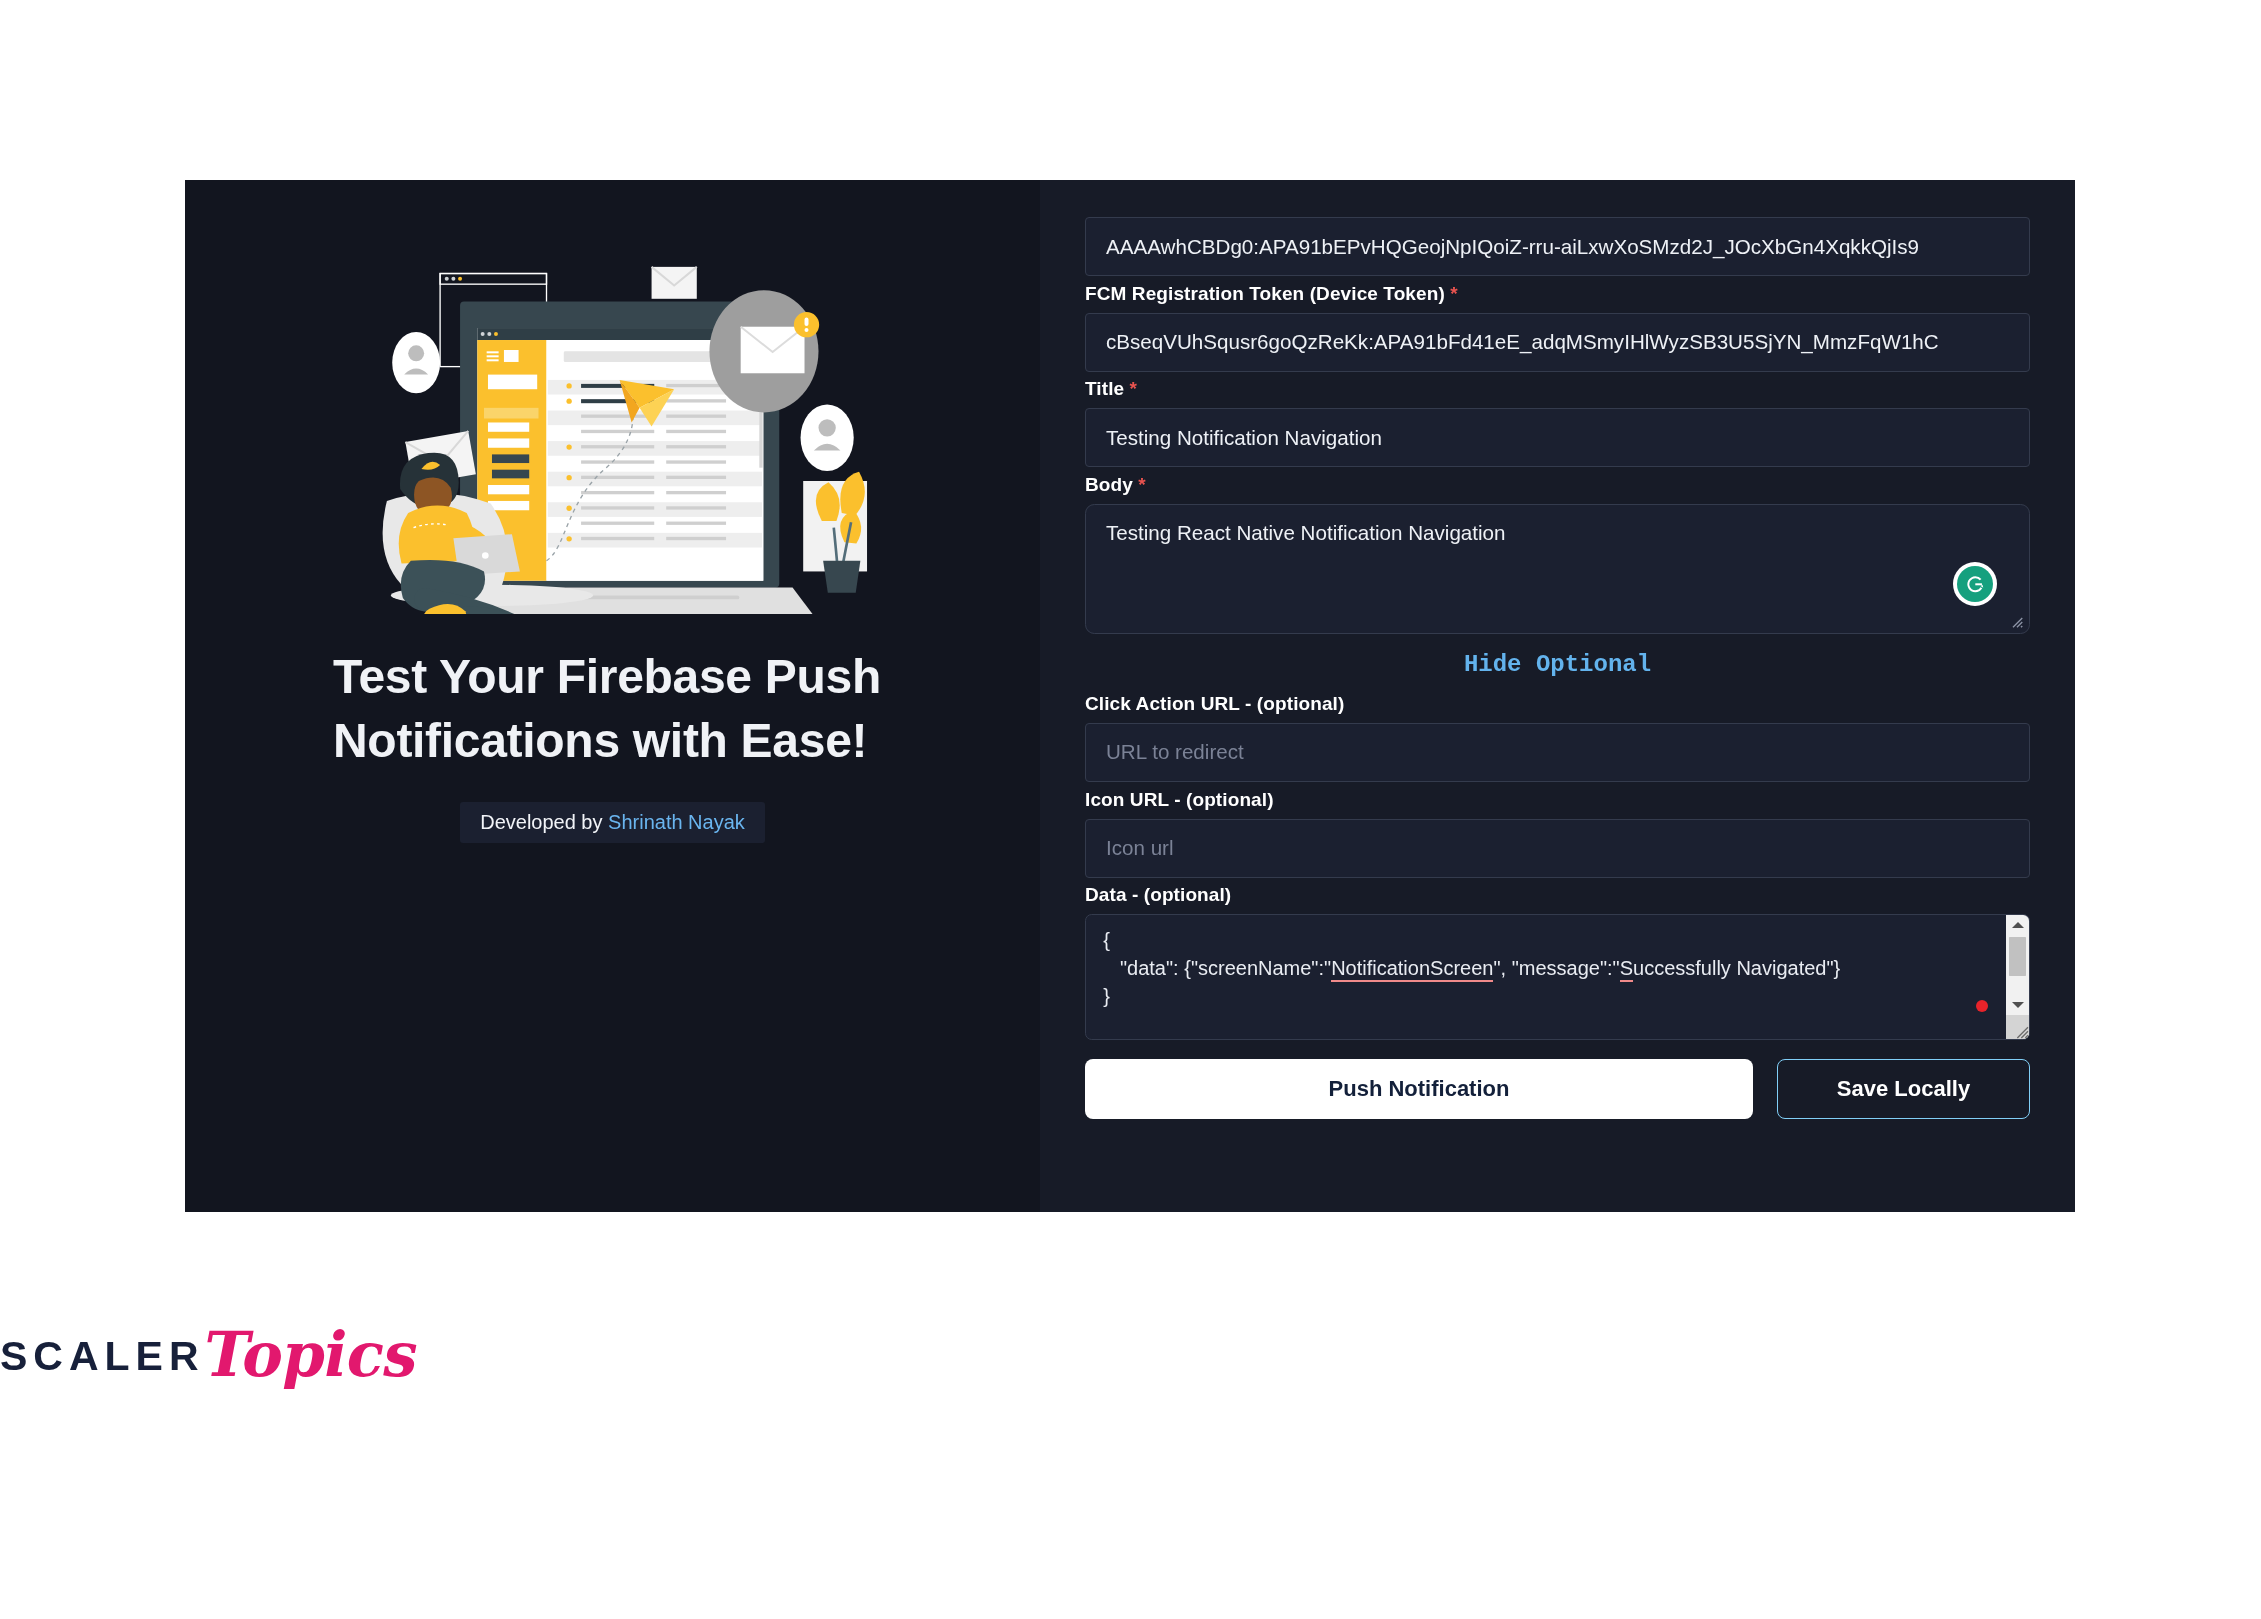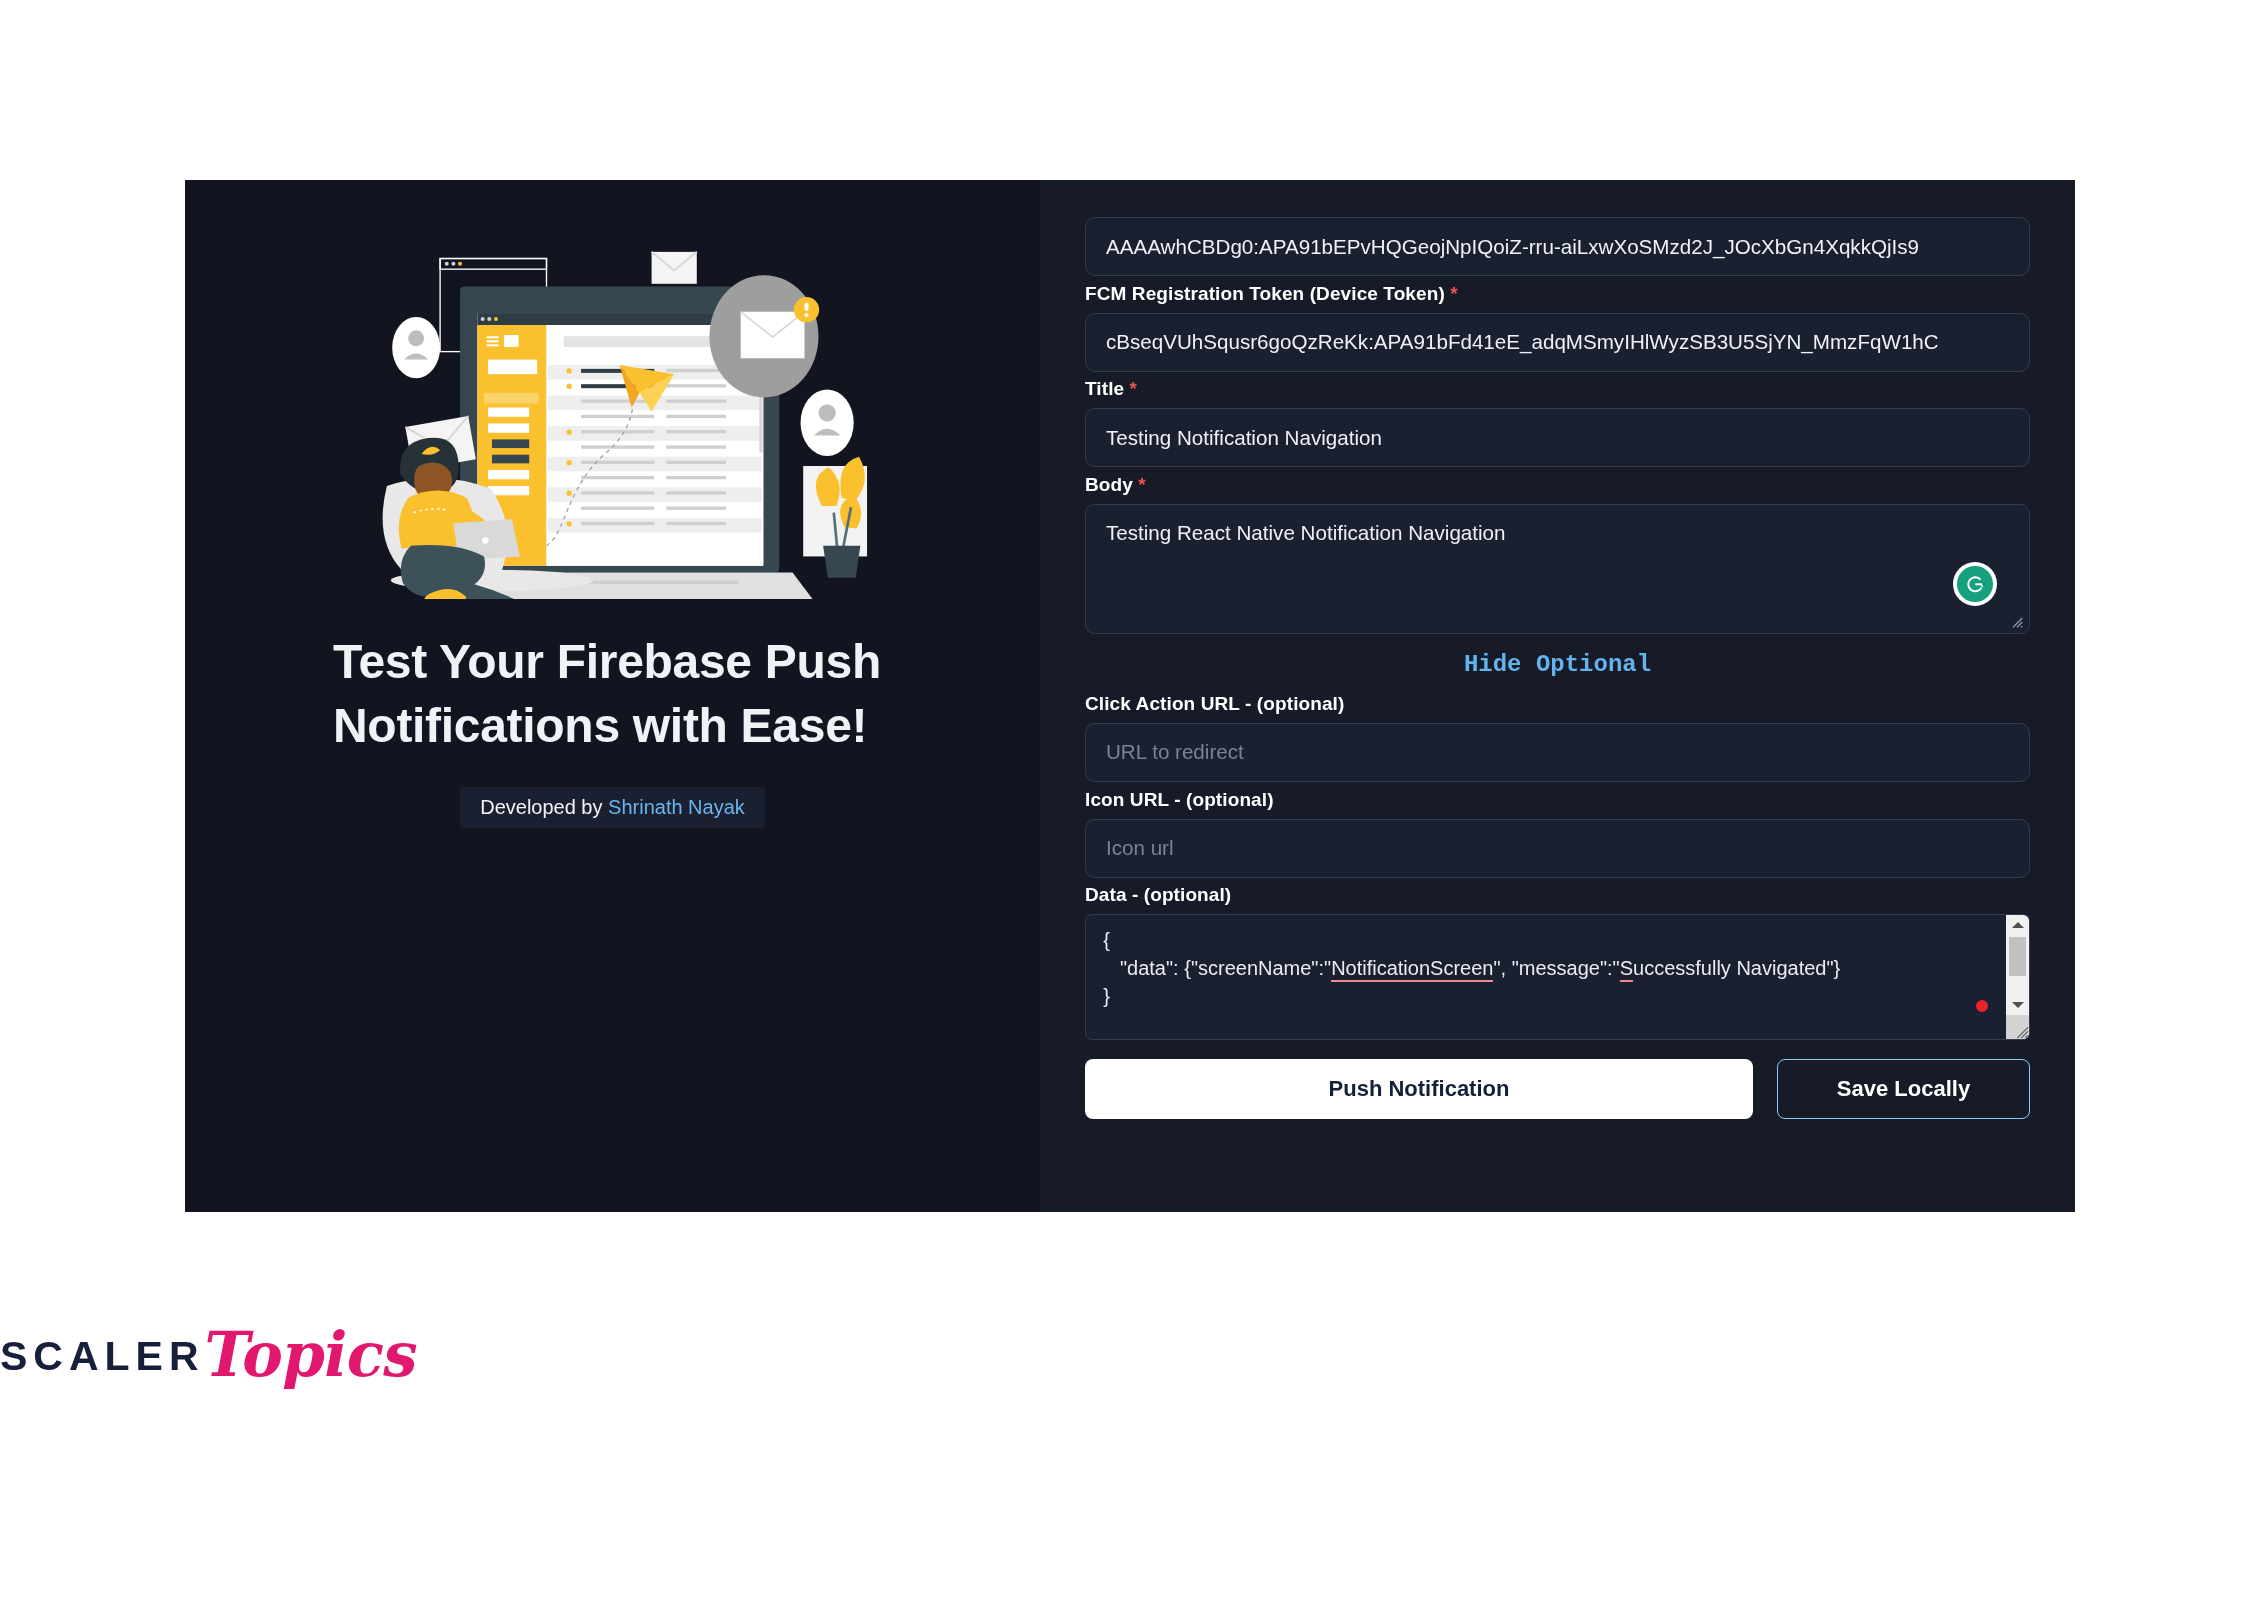--- a/index.html
+++ b/index.html
@@ -27,21 +27,21 @@
   }
 
   
   .left-panel {
     width: 855px;
     flex: 0 0 855px;
     background: #12151f;
     display: flex;
     flex-direction: column;
     align-items: center;
-    padding-top: 20px;
+    padding-top: 35px;
     box-sizing: border-box;
   }
   .illus-wrap {
     width: 532px;
     height: 399px;
     position: relative;
   }
   .illus-wrap svg { display: block; width: 100%; height: 100%; }
 
   .hero-title {
@@ -85,21 +85,21 @@
     letter-spacing: 0.1px;
   }
   .req { color: #e8534f; font-weight: bold; }
 
   .text-input {
     width: 100%;
     box-sizing: border-box;
     height: 59px;
     background: #1b2030;
     border: 1.3px solid #343b4d;
-    border-radius: 10px;
+    border-radius: 4px;
     color: #eef1f6;
     font-size: 20.6px;
     font-family: "Liberation Sans", sans-serif;
     padding: 0 20px;
     outline: none;
     overflow: hidden;
     white-space: nowrap;
     display: flex;
     align-items: center;
   }

